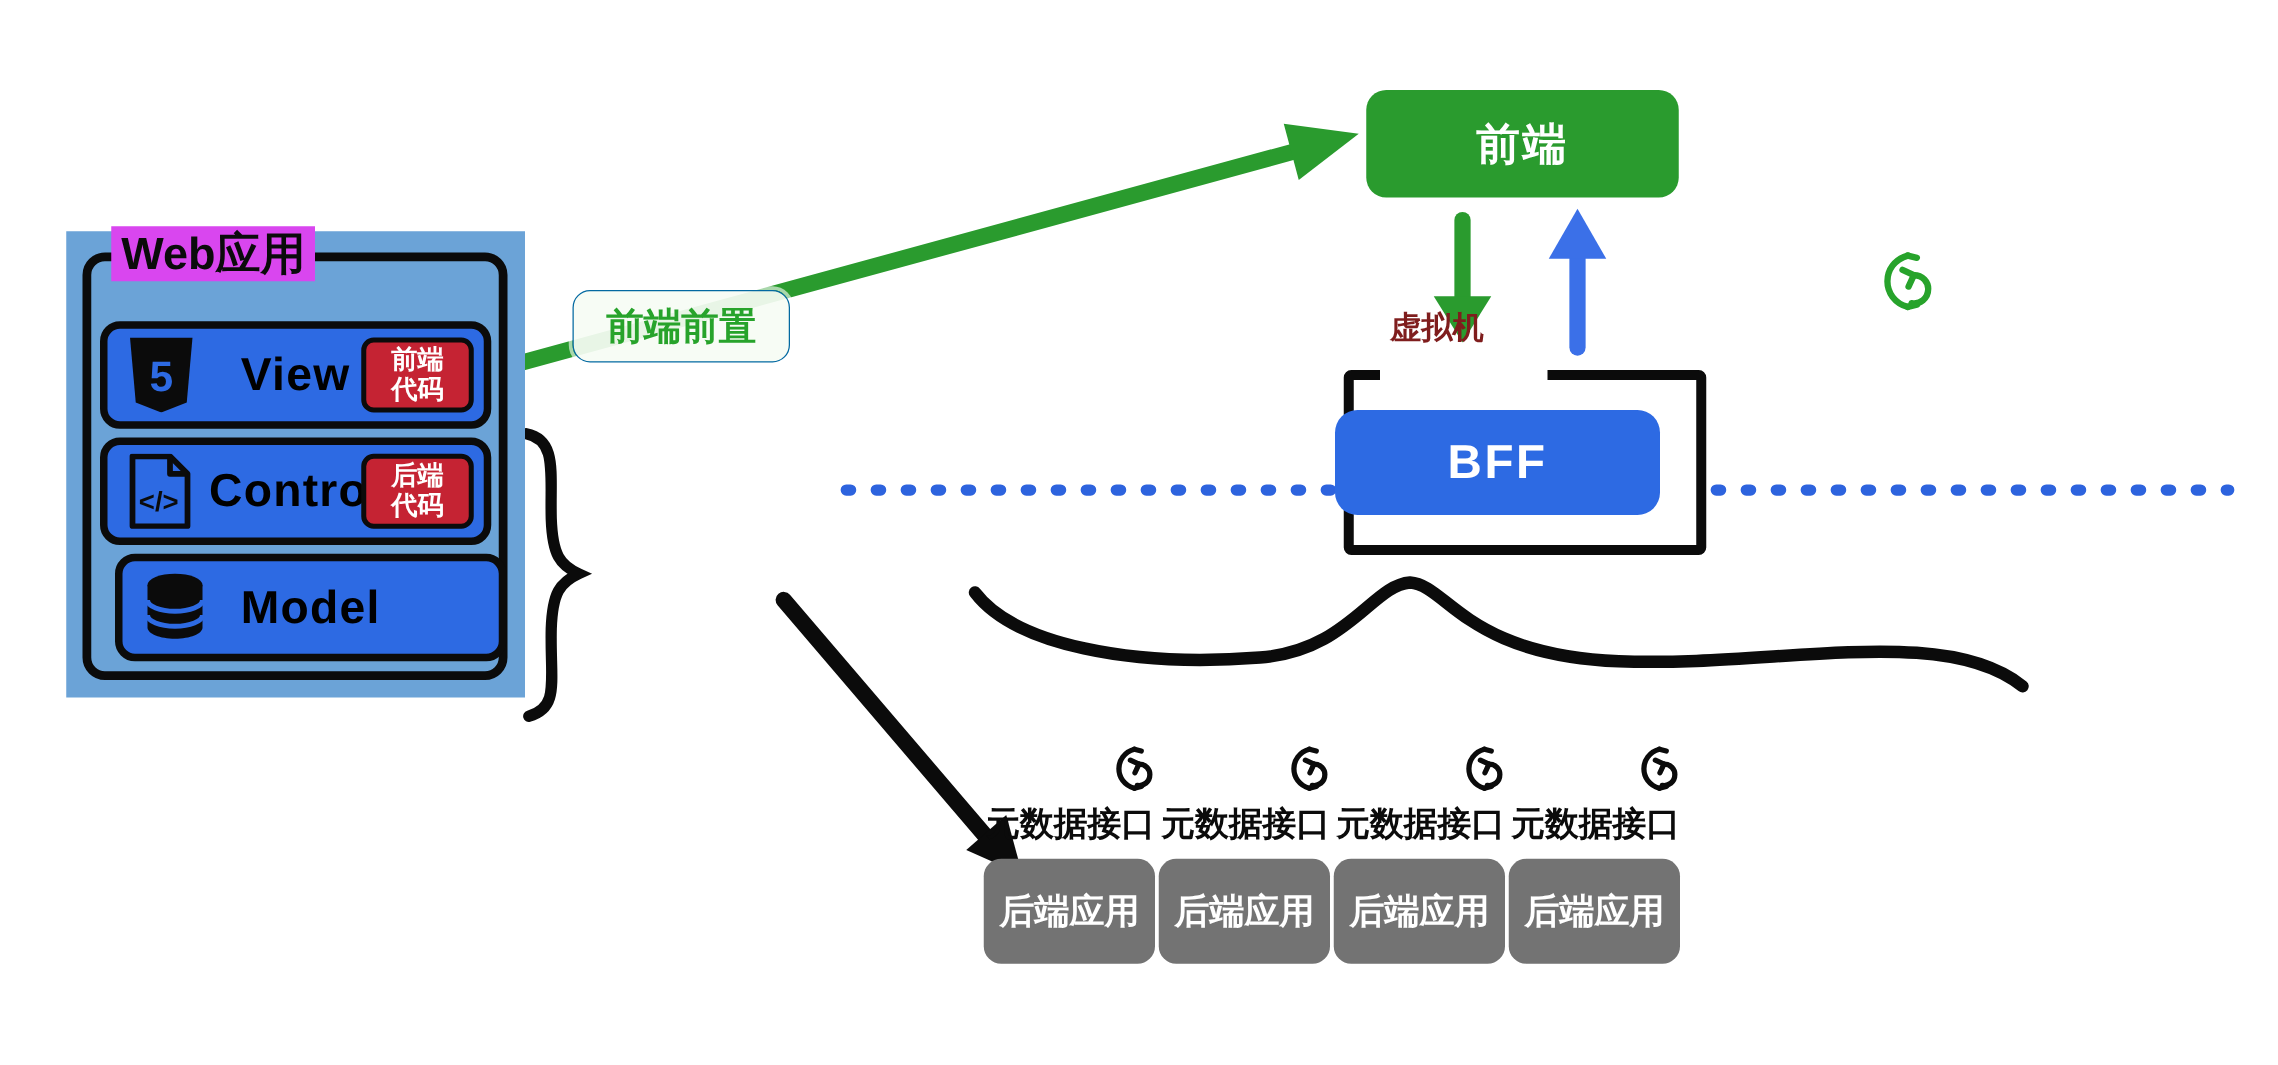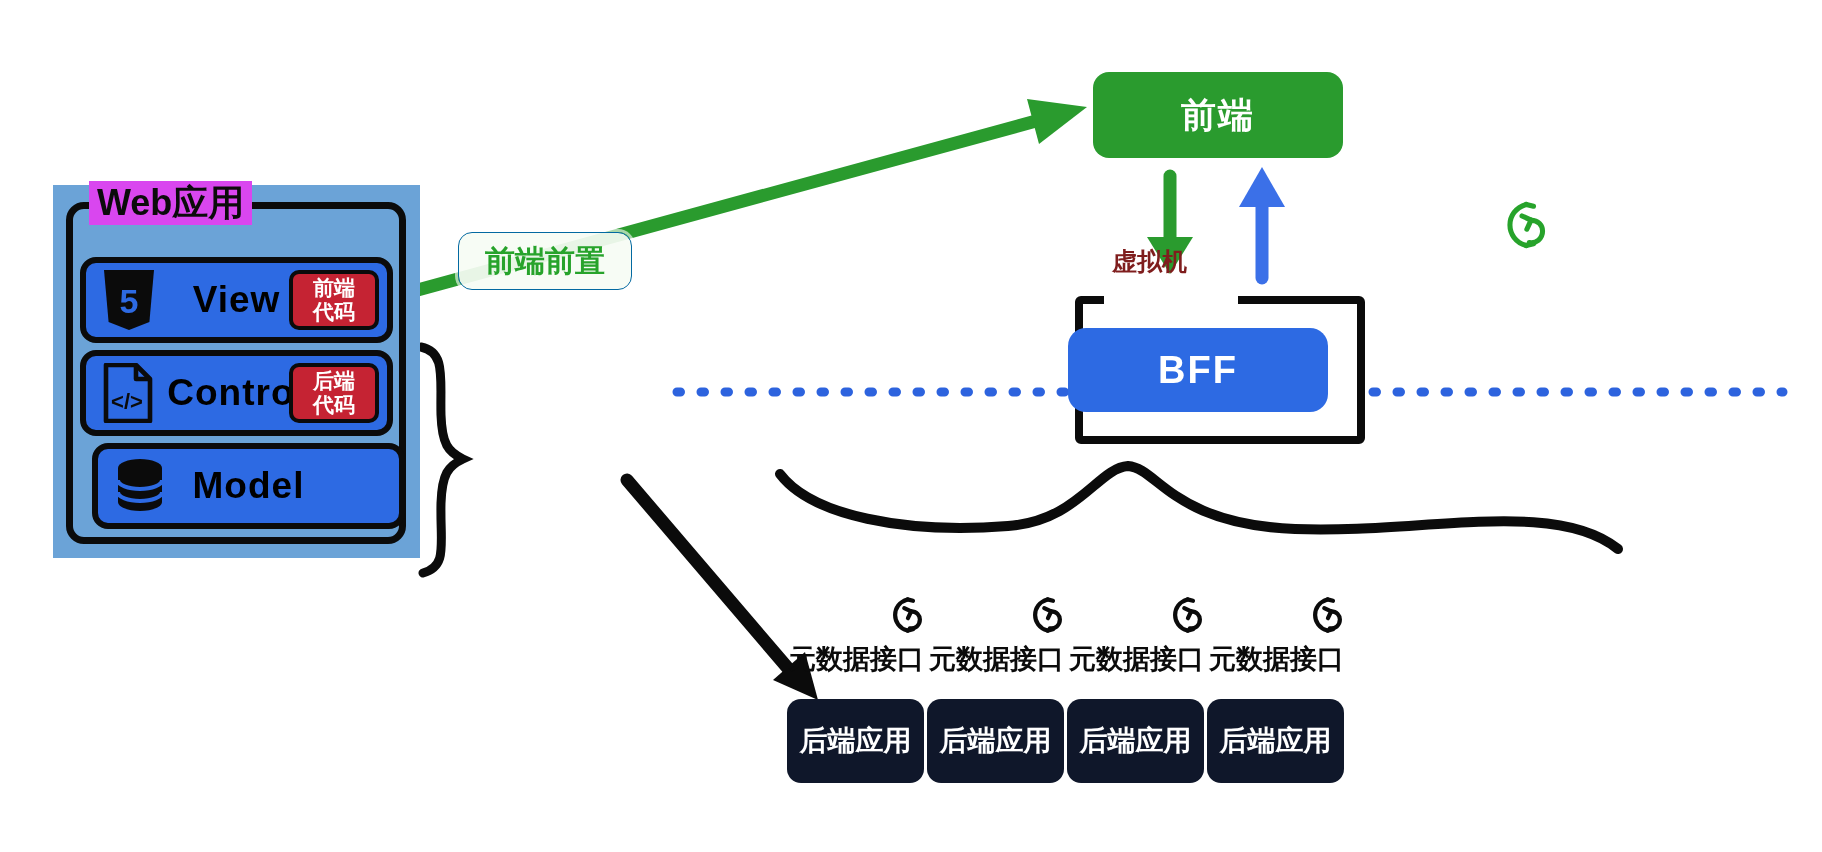--- a/index.html
+++ b/index.html
@@ -47,21 +47,21 @@
   .vm-title-mask{left:1104px;top:293px;width:134px;height:14px;background:#fff;}
   .vm-title{left:1112px;top:245px;font-size:25px;font-weight:bold;color:#7f1d1d;white-space:nowrap;}
   .bff-box{left:1068px;top:328px;width:260px;height:84px;background:#2d6ae3;border-radius:18px;
     display:flex;align-items:center;justify-content:center;color:#fff;font-size:38px;font-weight:bold;letter-spacing:2px;}
 
   
   .backend-row{left:787px;top:592px;display:flex;gap:3px;}
   .bcol{width:137px;display:flex;flex-direction:column;align-items:flex-end;}
   .api-icon{color:#0b0b0b;display:flex;}
   .api-label{font-size:27px;font-weight:bold;color:#0b0b0b;margin-top:3px;white-space:nowrap;}
-  .app-box{margin-top:22px;width:137px;height:84px;background:#0f172a;border-radius:14px;
+  .app-box{margin-top:10px;width:137px;height:84px;background:#737373;border-radius:14px;
     display:flex;align-items:center;justify-content:center;color:#fff;font-size:28px;font-weight:bold;}
 </style>
 </head>
 <body>
 
 <div class="canvas">
 
   <svg class="wires" width="1822" height="852" viewBox="0 0 1822 852">
 
     <line x1="677" y1="392" x2="1783" y2="392" stroke="#2d63de" stroke-width="9" stroke-dasharray="3.5 20.5" stroke-linecap="round"></line>

